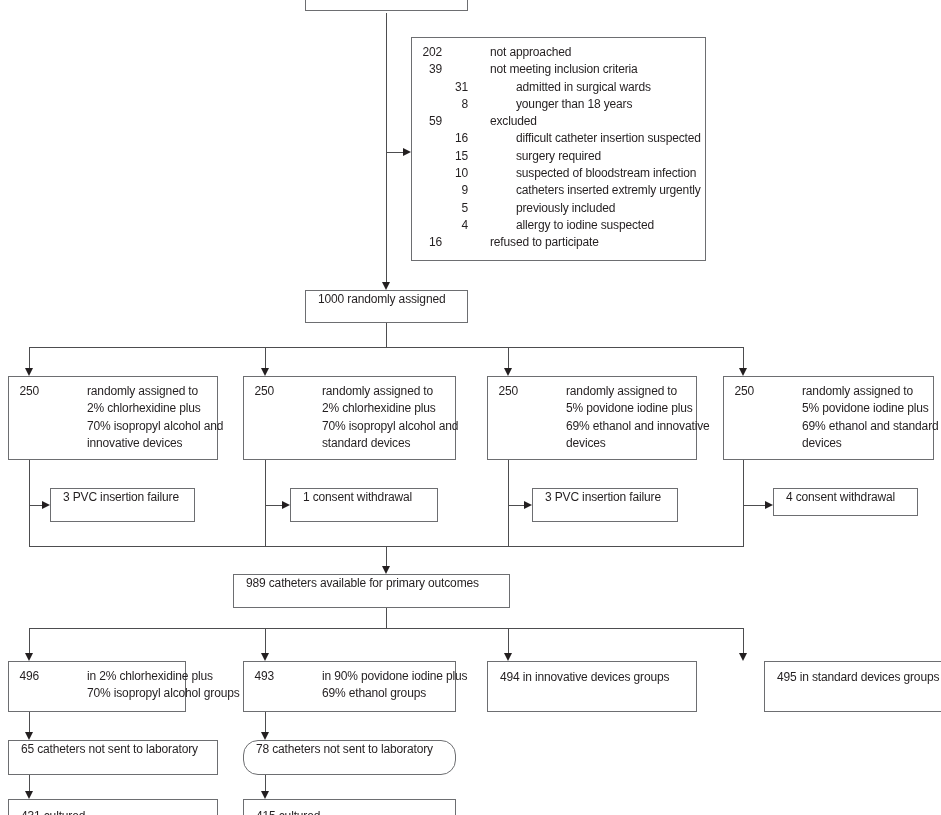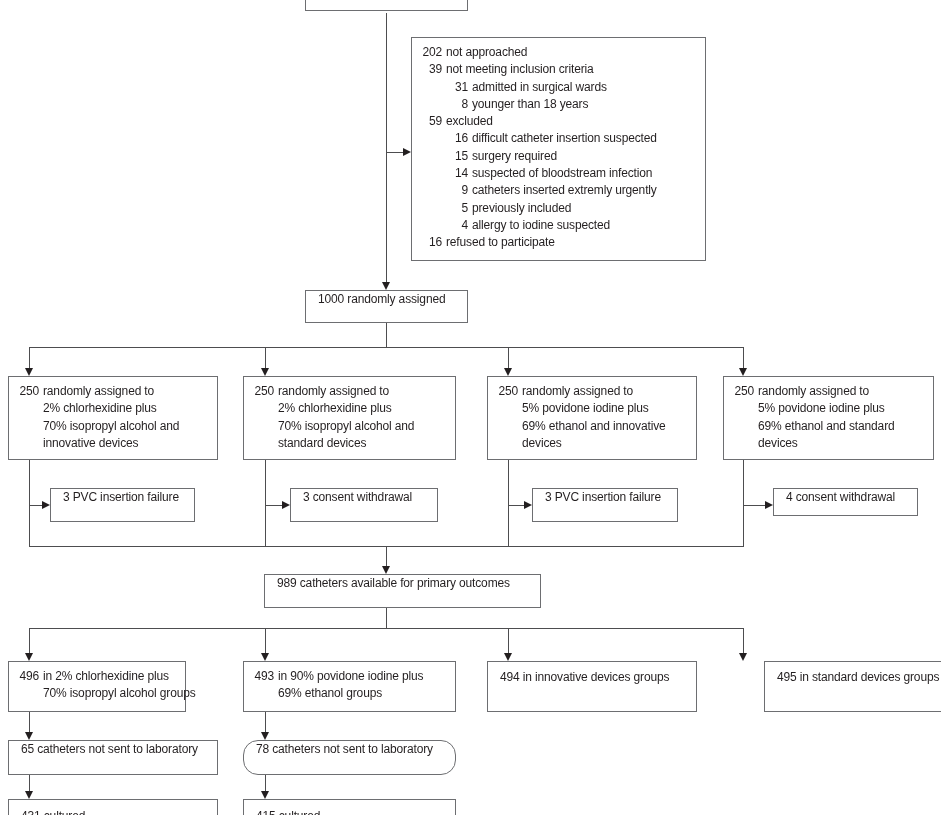--- a/index.html
+++ b/index.html
@@ -5,21 +5,21 @@
   html,body{margin:0;padding:0;background:#ffffff;}
   #stage{
     position:relative;width:941px;height:815px;overflow:hidden;background:#ffffff;
     font-family:"Liberation Sans",sans-serif;font-size:12px;line-height:17.3px;
     color:#231f20;letter-spacing:-0.15px;
   }
   .bx{position:absolute;border:1px solid #6d6e71;background:#ffffff;box-sizing:border-box;}
   .bx.single{display:flex;padding-left:12px;}
   .bx.multi{padding:6px 6px 0 8px;}
   .bx.topalign{display:block;padding:7px 16px 0 12px;}
-  .ln{display:flex;}
+  .ln{display:flex;gap:44px;}
   .num{flex:none;text-align:right;margin-right:4px;white-space:pre;}
   .na{width:22px;}  
   .nb{width:48px;}  
   .nc{width:22px;}  
   .txt{white-space:nowrap;}
   .vl{position:absolute;width:1px;background:#4d4d4f;}
   .hl{position:absolute;height:1px;background:#4d4d4f;}
   .ad{position:absolute;width:0;height:0;border-left:4.5px solid transparent;
       border-right:4.5px solid transparent;border-top:8px solid #231f20;}
   .ar{position:absolute;width:0;height:0;border-top:4.5px solid transparent;
@@ -62,21 +62,21 @@
       </div>
     <div class="ln">
         <span class="num nb">16</span>
         <span class="txt">difficult catheter insertion suspected</span>
       </div>
     <div class="ln">
         <span class="num nb">15</span>
         <span class="txt">surgery required</span>
       </div>
     <div class="ln">
-        <span class="num nb">14</span>
+        <span class="num nb">10</span>
         <span class="txt">suspected of bloodstream infection</span>
       </div>
     <div class="ln">
         <span class="num nb">9</span>
         <span class="txt">catheters inserted extremly urgently</span>
       </div>
     <div class="ln">
         <span class="num nb">5</span>
         <span class="txt">previously included</span>
       </div>
@@ -189,34 +189,34 @@
   <div class="ar" style="left:282px;top:500.5px;"></div>
   <div class="hl" style="left:508px;top:505px;width:17px;"></div>
   <div class="ar" style="left:524px;top:500.5px;"></div>
   <div class="hl" style="left:743px;top:505px;width:23px;"></div>
   <div class="ar" style="left:765px;top:500.5px;"></div>
 
   <div class="bx single" style="left:50px;top:488px;width:145px;height:34px;">
     <span class="txt">3 PVC insertion failure</span>
   </div>
   <div class="bx single" style="left:290px;top:488px;width:148px;height:34px;">
-    <span class="txt">3 consent withdrawal</span>
+    <span class="txt">1 consent withdrawal</span>
   </div>
   <div class="bx single" style="left:532px;top:488px;width:146px;height:34px;">
     <span class="txt">3 PVC insertion failure</span>
   </div>
   <div class="bx single" style="left:773px;top:488px;width:145px;height:28px;">
     <span class="txt">4 consent withdrawal</span>
   </div>
 
   <div class="hl" style="left:29px;top:546px;width:715px;"></div>
   <div class="vl" style="left:386px;top:546px;height:20px;"></div>
   <div class="ad" style="left:381.5px;top:566px;"></div>
 
-  <div class="bx single" style="left:264px;top:574px;width:277px;height:34px;">
+  <div class="bx single" style="left:233px;top:574px;width:277px;height:34px;">
     <span class="txt">989 catheters available for primary outcomes</span>
   </div>
 
   <div class="vl" style="left:386px;top:608px;height:20px;"></div>
   <div class="hl" style="left:29px;top:628px;width:715px;"></div>
   <div class="vl" style="left:29px;top:628px;height:25px;"></div>
   <div class="vl" style="left:265px;top:628px;height:25px;"></div>
   <div class="vl" style="left:508px;top:628px;height:25px;"></div>
   <div class="vl" style="left:743px;top:628px;height:25px;"></div>
   <div class="ad" style="left:24.5px;top:653px;"></div>

